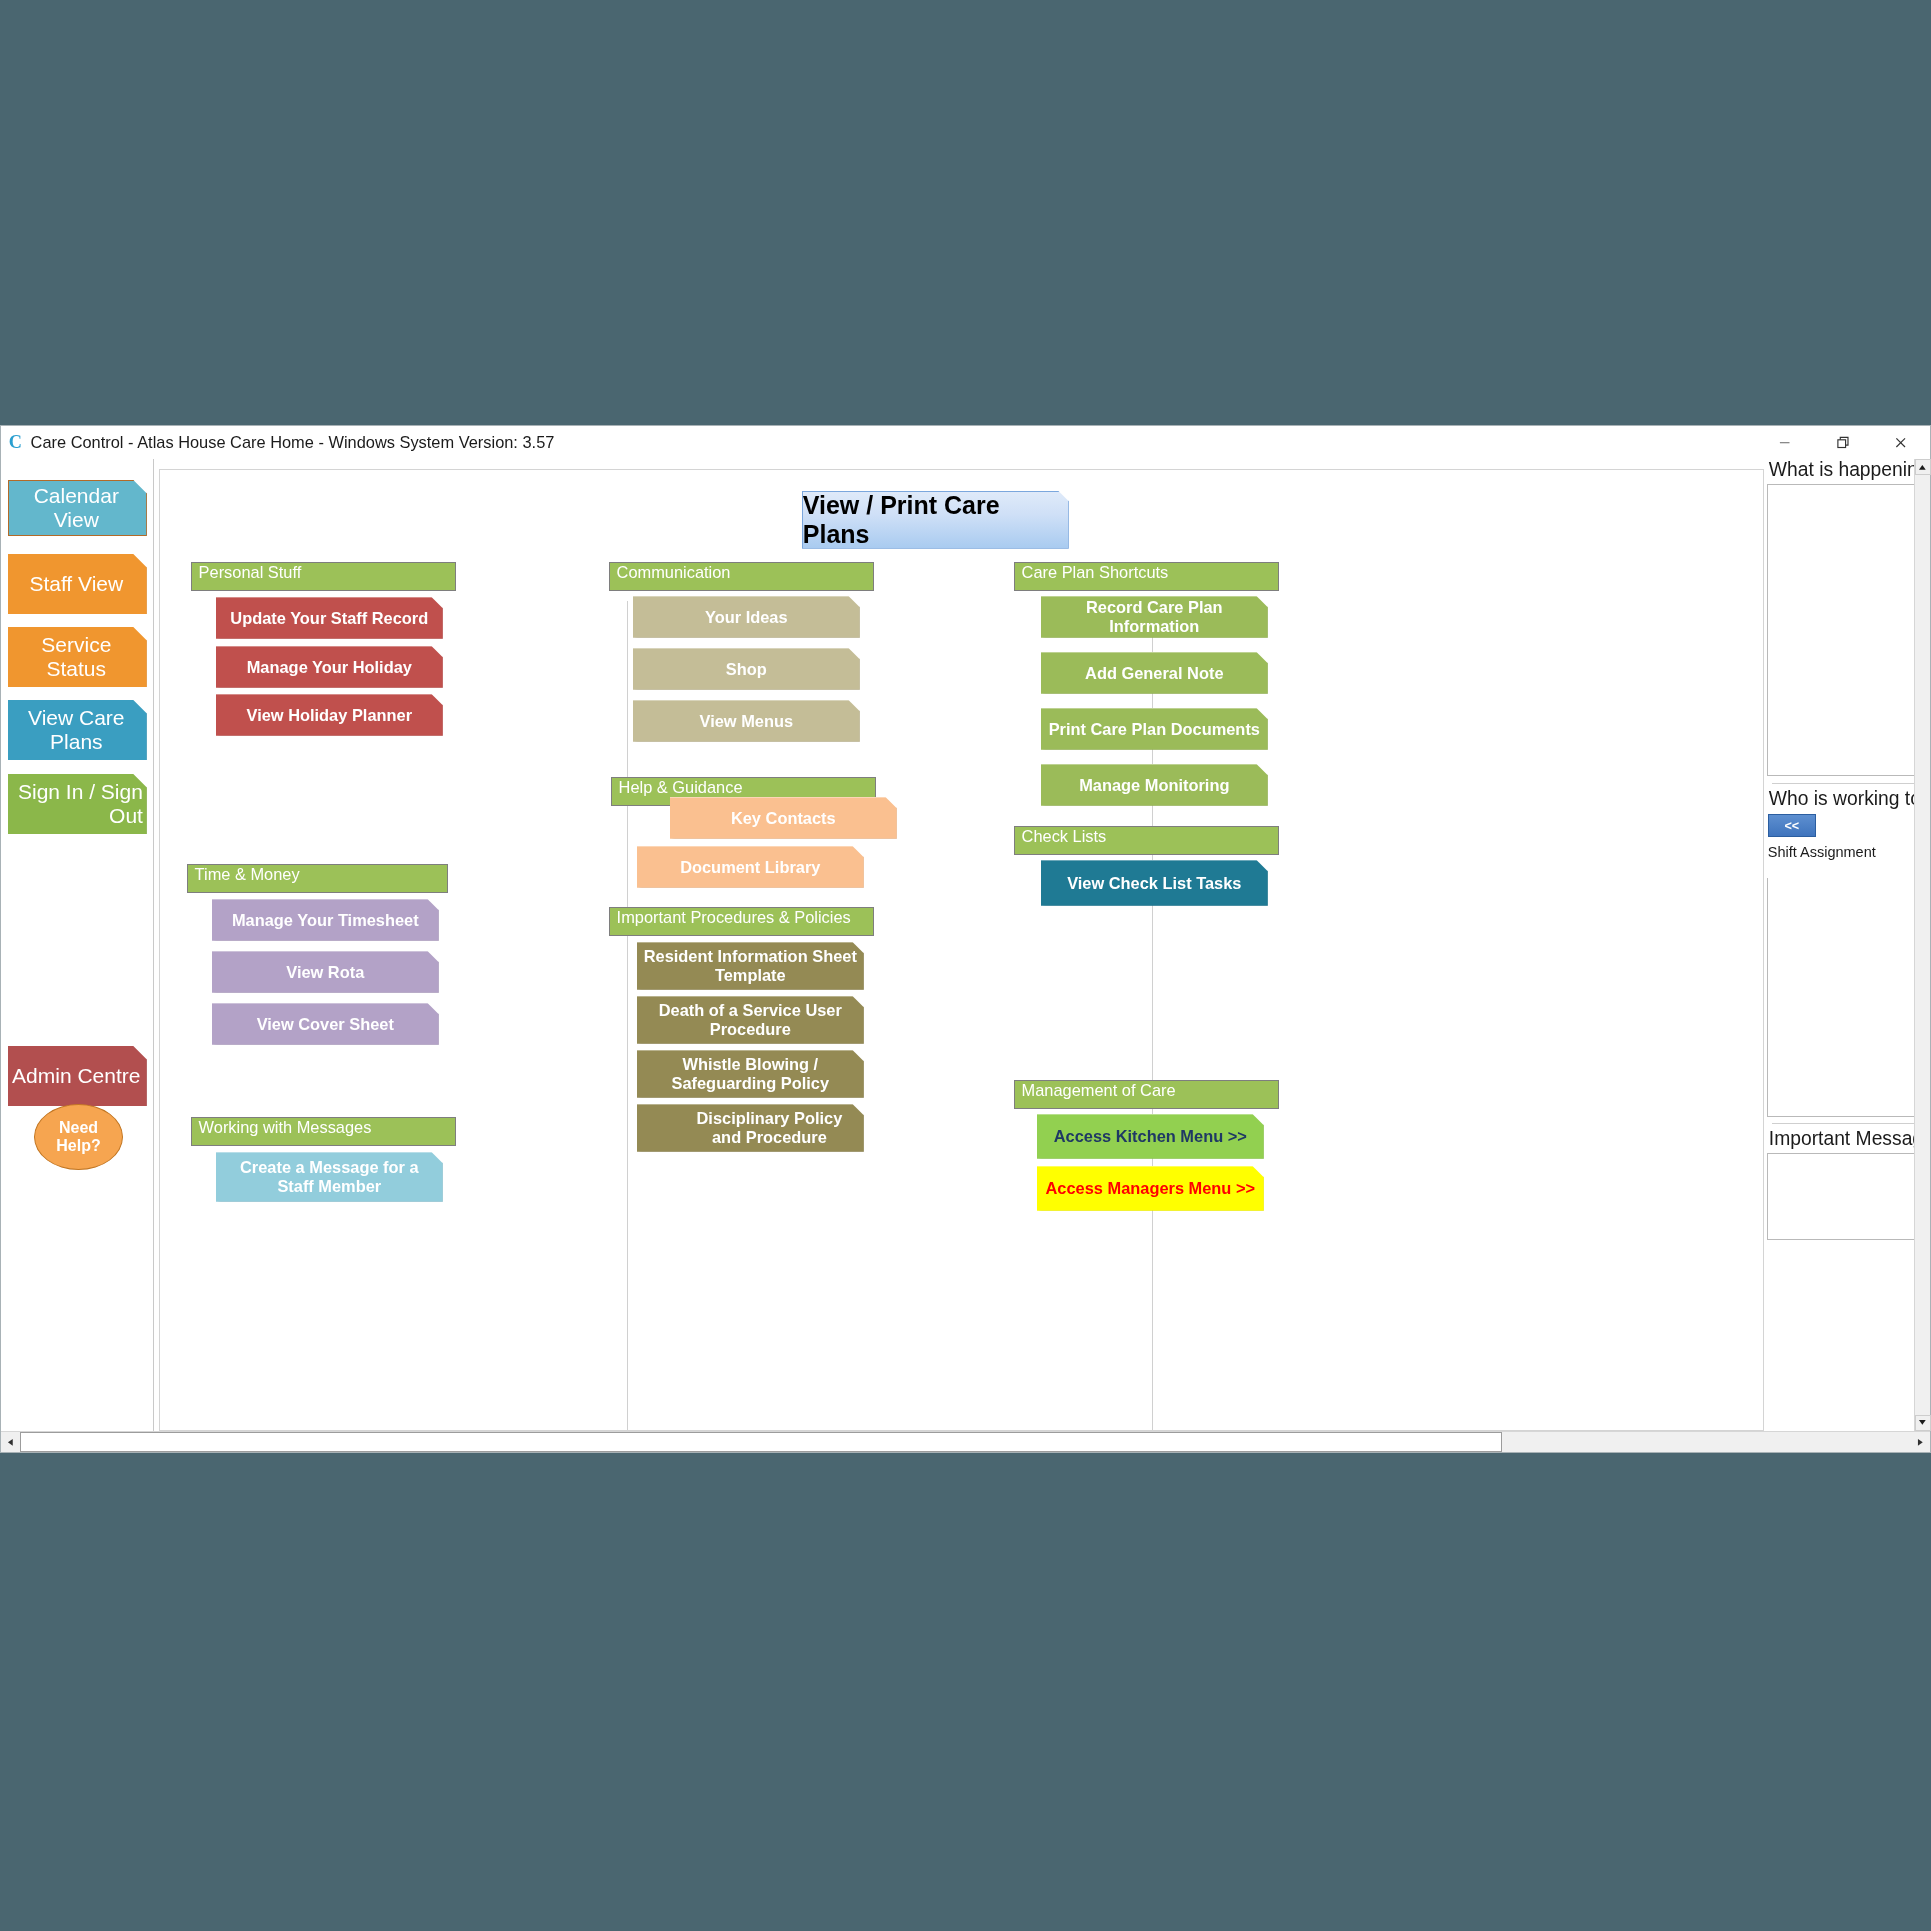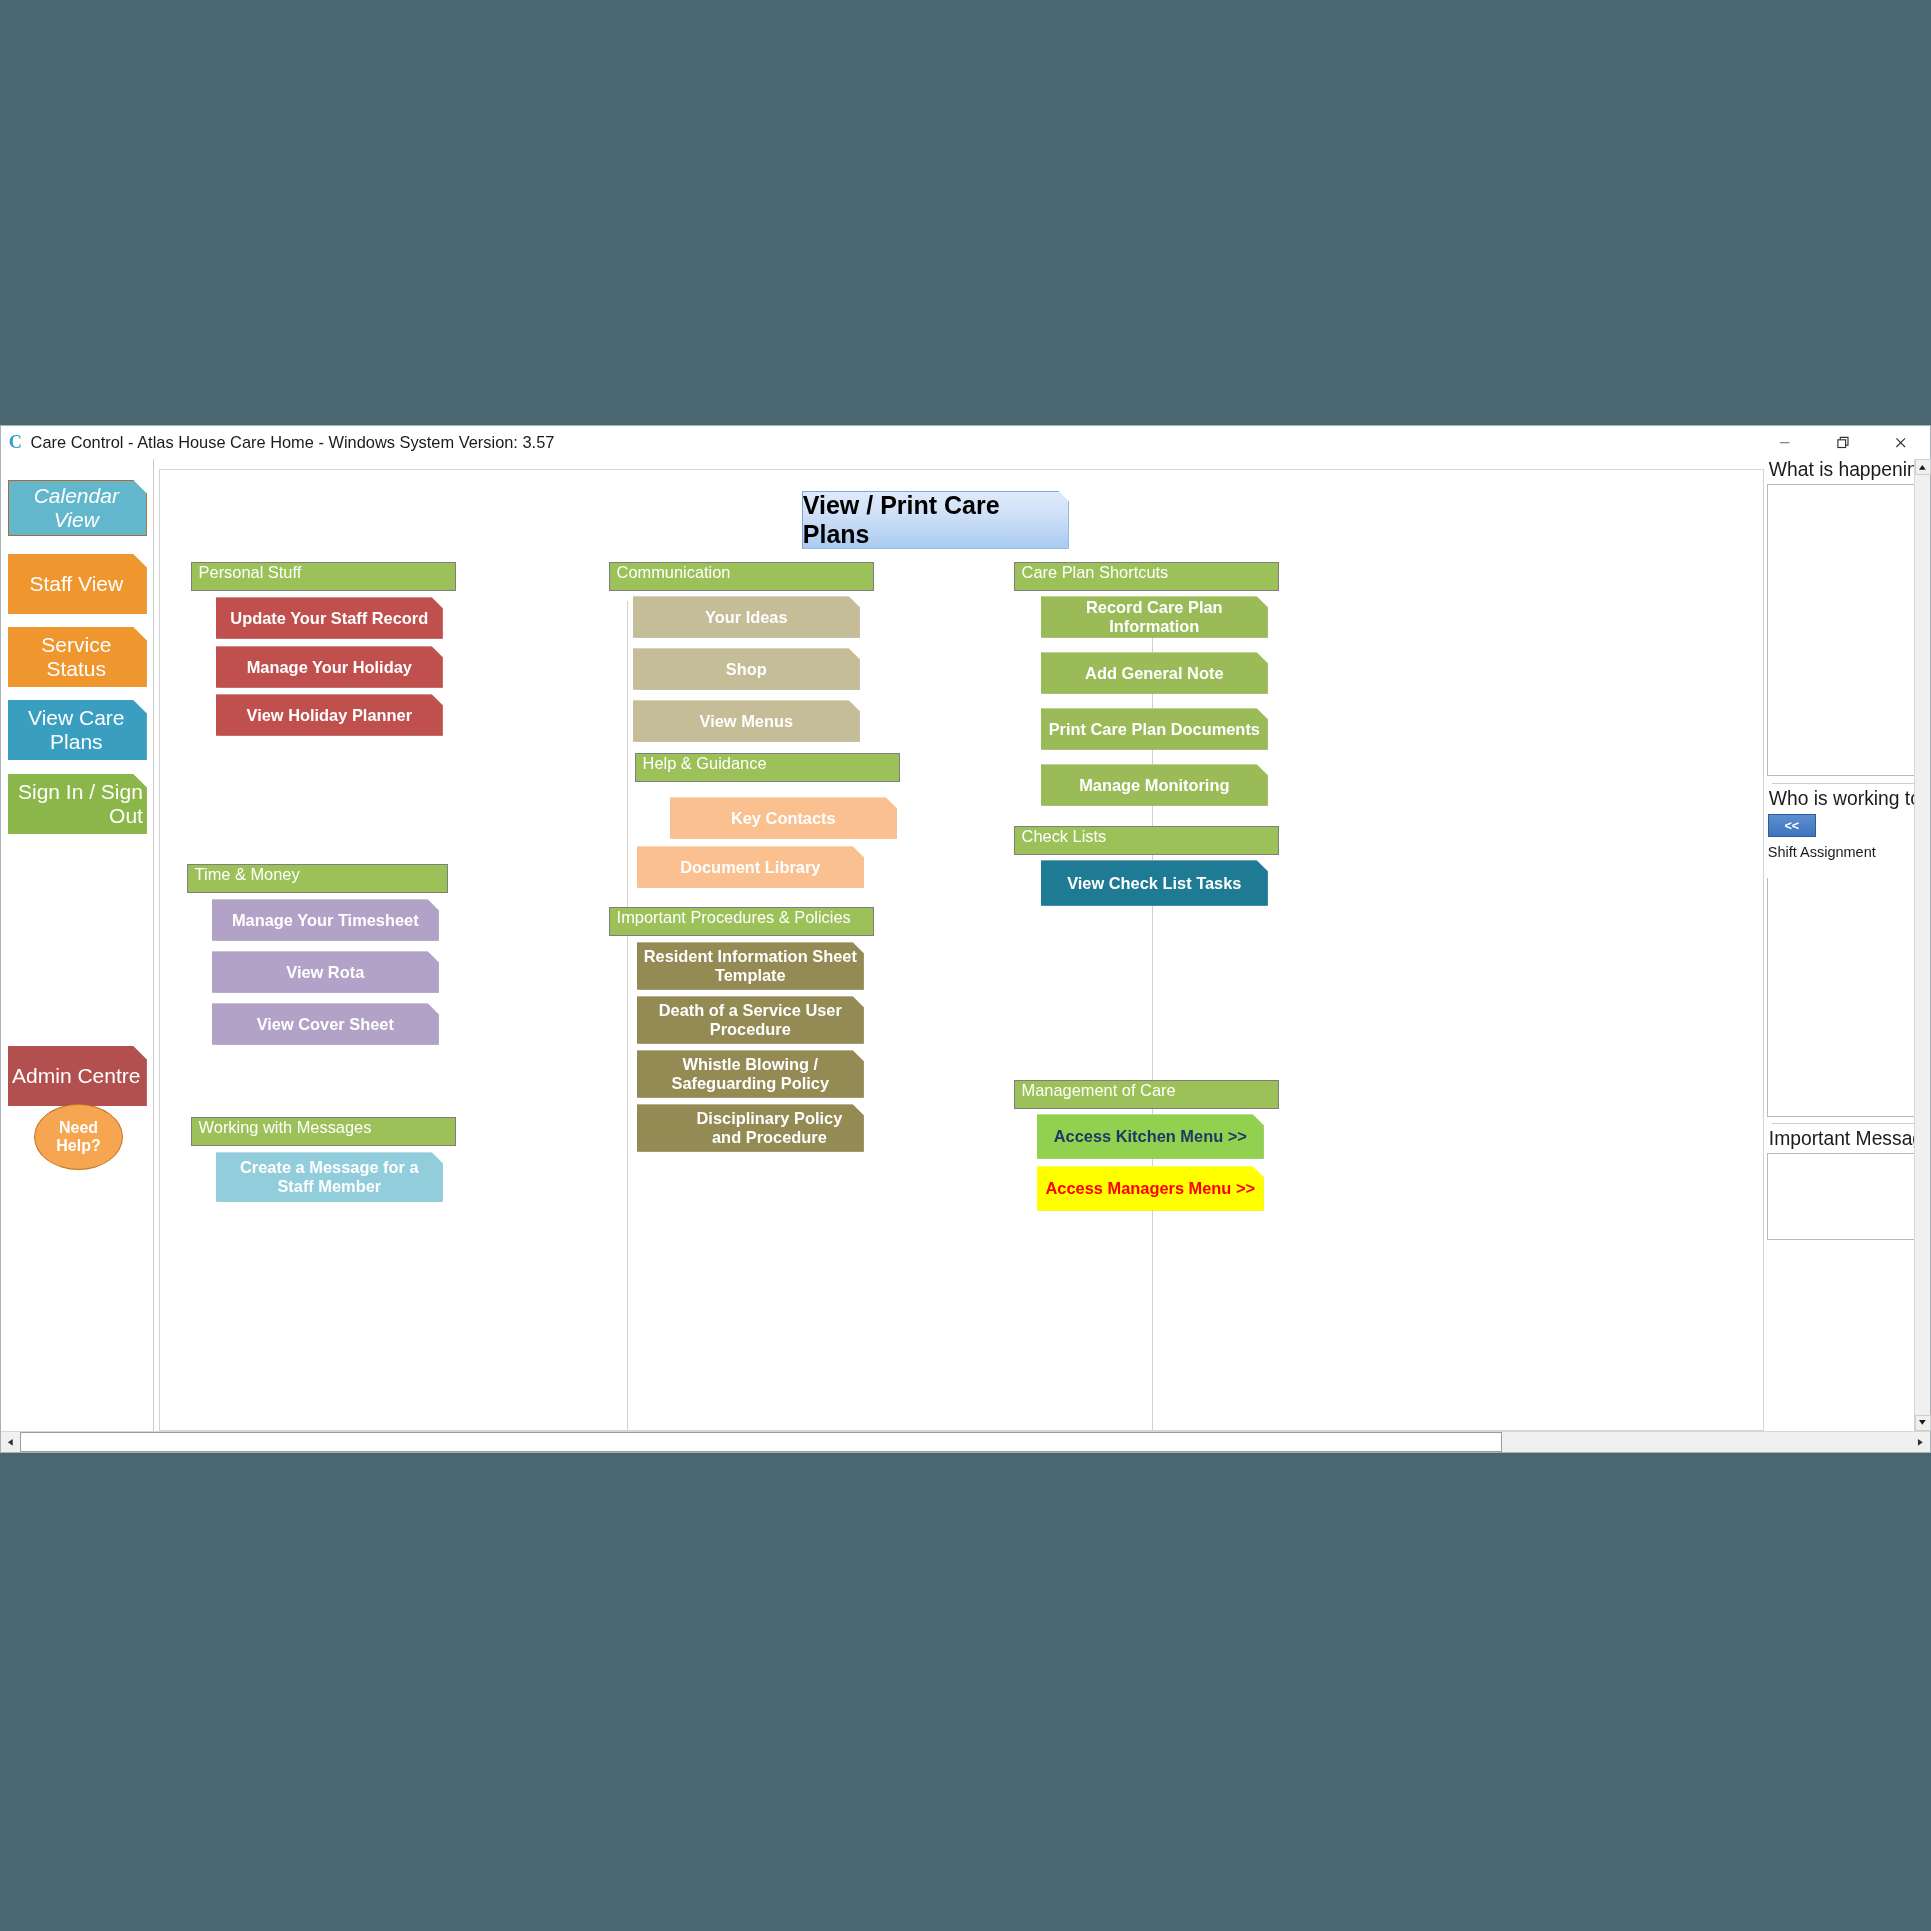--- a/index.html
+++ b/index.html
@@ -279,21 +279,21 @@
           <ellipse cx="31" cy="22" rx="14" ry="15" fill="#f6a13a"></ellipse>
           <ellipse cx="31" cy="19" rx="11" ry="11.5" fill="#fbc06a"></ellipse>
           <path d="M10 55 C10 40 20 34 31 34 C42 34 52 40 52 55 Z" fill="#f6971f"></path>
           <path d="M14 52 C14 41 22 37 31 37 C40 37 48 41 48 52 Z" fill="#fbb357"></path>
           <path d="M15 24 A16 16 0 0 1 47 24" fill="none" stroke="#b8c0c6" stroke-width="4" stroke-linecap="round"></path>
           <rect x="11" y="21" width="7" height="13" rx="3" fill="#c7ced3"></rect>
           <path d="M14 34 C14 42 20 45 27 45" fill="none" stroke="#c7ced3" stroke-width="4" stroke-linecap="round"></path>
         </svg>
       </div>
 
-      <div class="side-btn outlined" style="top:21px;height:56px;background:#63b7cc;font-style:italic;">
+      <div class="side-btn outlined" style="top:21px;height:56px;background:#63b7cc;">
         <span>Calendar View</span>
       </div>
       <div class="side-btn" style="top:95px;height:60px;background:#f0962f;">
         <span>Staff View</span>
       </div>
       <div class="side-btn" style="top:168px;height:60px;background:#f0962f;">
         <span>Service Status</span>
       </div>
       <div class="side-btn" style="top:241px;height:60px;background:#3a9ec1;">
         <span>View Care Plans</span>
@@ -357,21 +357,21 @@
       <div class="mbtn" style="left:473px;top:126px;width:227px;height:42px;background:#c4bd97;color:#ffffff;">
         <span>Your Ideas</span>
       </div>
       <div class="mbtn" style="left:473px;top:178px;width:227px;height:42px;background:#c4bd97;color:#ffffff;">
         <span>Shop</span>
       </div>
       <div class="mbtn" style="left:473px;top:230px;width:227px;height:42px;background:#c4bd97;color:#ffffff;">
         <span>View Menus</span>
       </div>
 
-      <div class="sec-head" style="left:451px;top:283px;width:265px;margin-left:24px;">
+      <div class="sec-head" style="left:451px;top:307px;width:265px;">
         <span>Help &amp; Guidance</span>
       </div>
       <div class="mbtn" style="left:477px;top:327px;width:227px;height:42px;background:#fac090;color:#ffffff;margin-left:33px;">
         <span>Key Contacts</span>
       </div>
       <div class="mbtn" style="left:477px;top:376px;width:227px;height:42px;background:#fac090;color:#ffffff;">
         <span>Document Library</span>
       </div>
 
       <div class="sec-head" style="left:449px;top:437px;width:265px;">

